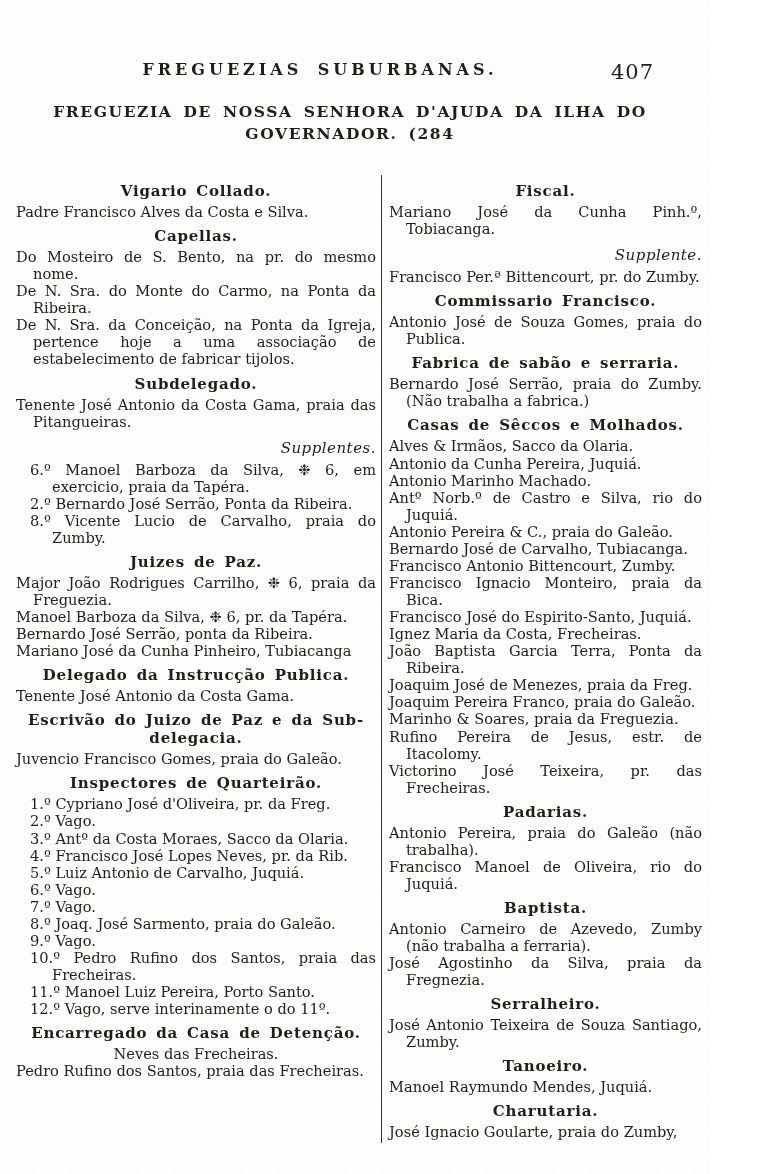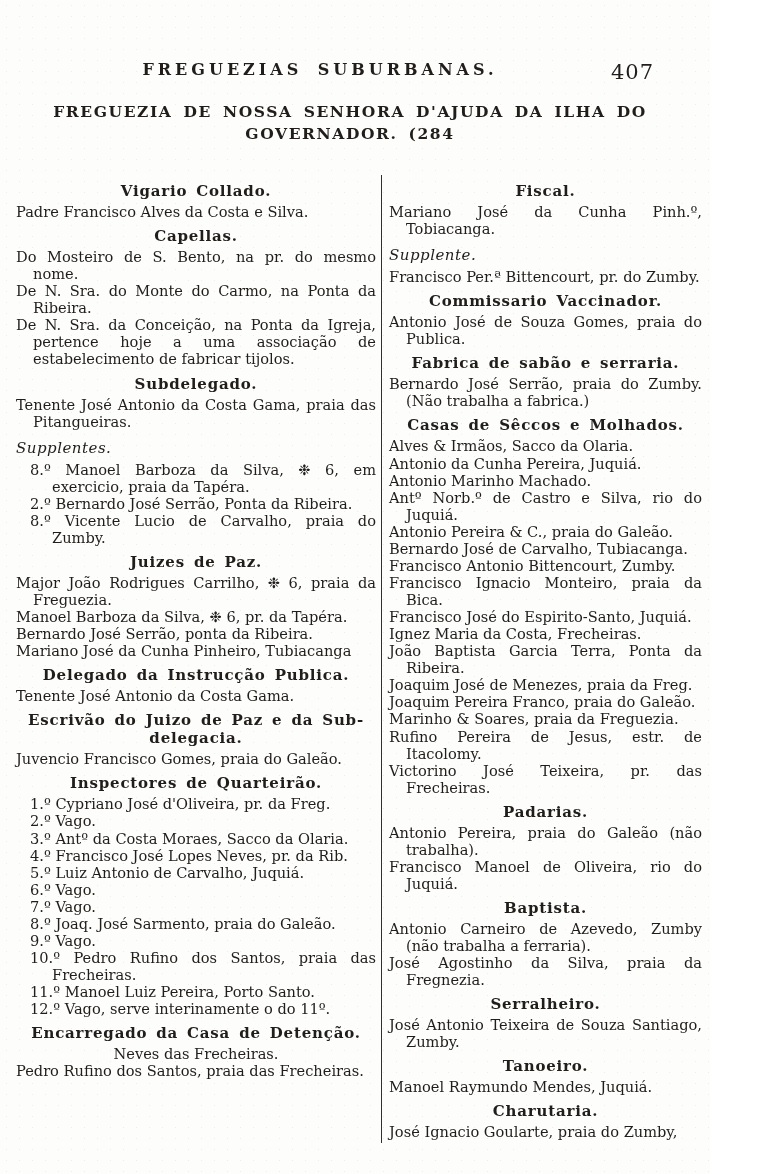--- a/index.html
+++ b/index.html
@@ -42,21 +42,21 @@
   }
   .col-right {
     flex:1; padding-left:7px; box-sizing:border-box;
   }
   .h {
     font-weight:bold; text-align:center;
     font-size:15px; letter-spacing:0.8px; word-spacing:3px;
     margin:7px 0 3px 0;
   }
   .h-it {
-    font-style:italic; font-weight:normal; text-align:left;
+    font-style:italic; font-weight:normal; text-align:right;
     font-size:15px; letter-spacing:0.5px;
     margin:9px 0 4px 0;
   }
   .entry {
     font-size:14.6px; line-height:1.17; text-align:justify;
     margin:0; padding-left:17px; text-indent:-17px;
   }
   .entry-num {
     padding-left:36px; text-indent:-22px;
   }
@@ -85,21 +85,21 @@
 
       <p class="h">Capellas.</p>
       <p class="entry">Do Mosteiro de S. Bento, na pr. do mesmo nome.</p>
       <p class="entry">De N. Sra. do Monte do Carmo, na Ponta da Ribeira.</p>
       <p class="entry">De N. Sra. da Conceição, na Ponta da Igreja, pertence hoje a uma associação de estabelecimento de fabricar tijolos.</p>
 
       <p class="h">Subdelegado.</p>
       <p class="entry">Tenente José Antonio da Costa Gama, praia das Pitangueiras.</p>
 
       <p class="h-it">Supplentes.</p>
-      <p class="entry entry-num">8.º Manoel Barboza da Silva, ❉ 6, em exercicio, praia da Tapéra.</p>
+      <p class="entry entry-num">6.º Manoel Barboza da Silva, ❉ 6, em exercicio, praia da Tapéra.</p>
       <p class="entry entry-num">2.º Bernardo José Serrão, Ponta da Ribeira.</p>
       <p class="entry entry-num">8.º Vicente Lucio de Carvalho, praia do Zumby.</p>
 
       <p class="h">Juizes de Paz.</p>
       <p class="entry">Major João Rodrigues Carrilho, ❉ 6, praia da Freguezia.</p>
       <p class="entry">Manoel Barboza da Silva, ❉ 6, pr. da Tapéra.</p>
       <p class="entry">Bernardo José Serrão, ponta da Ribeira.</p>
       <p class="entry">Mariano José da Cunha Pinheiro, Tubiacanga</p>
 
       <p class="h">Delegado da Instrucção Publica.</p>
@@ -127,21 +127,21 @@
       <p class="entry">Pedro Rufino dos Santos, praia das Frecheiras.</p>
     </div>
 
     <div class="col-right">
       <p class="h">Fiscal.</p>
       <p class="entry">Mariano José da Cunha Pinh.º, Tobiacanga.</p>
 
       <p class="h-it">Supplente.</p>
       <p class="entry">Francisco Per.ª Bittencourt, pr. do Zumby.</p>
 
-      <p class="h">Commissario Vaccinador.</p>
+      <p class="h">Commissario Francisco.</p>
       <p class="entry">Antonio José de Souza Gomes, praia do Publica.</p>
 
       <p class="h">Fabrica de sabão e serraria.</p>
       <p class="entry">Bernardo José Serrão, praia do Zumby. (Não trabalha a fabrica.)</p>
 
       <p class="h">Casas de Sêccos e Molhados.</p>
       <p class="entry">Alves &amp; Irmãos, Sacco da Olaria.</p>
       <p class="entry">Antonio da Cunha Pereira, Juquiá.</p>
       <p class="entry">Antonio Marinho Machado.</p>
       <p class="entry">Antº Norb.º de Castro e Silva, rio do Juquiá.</p>

